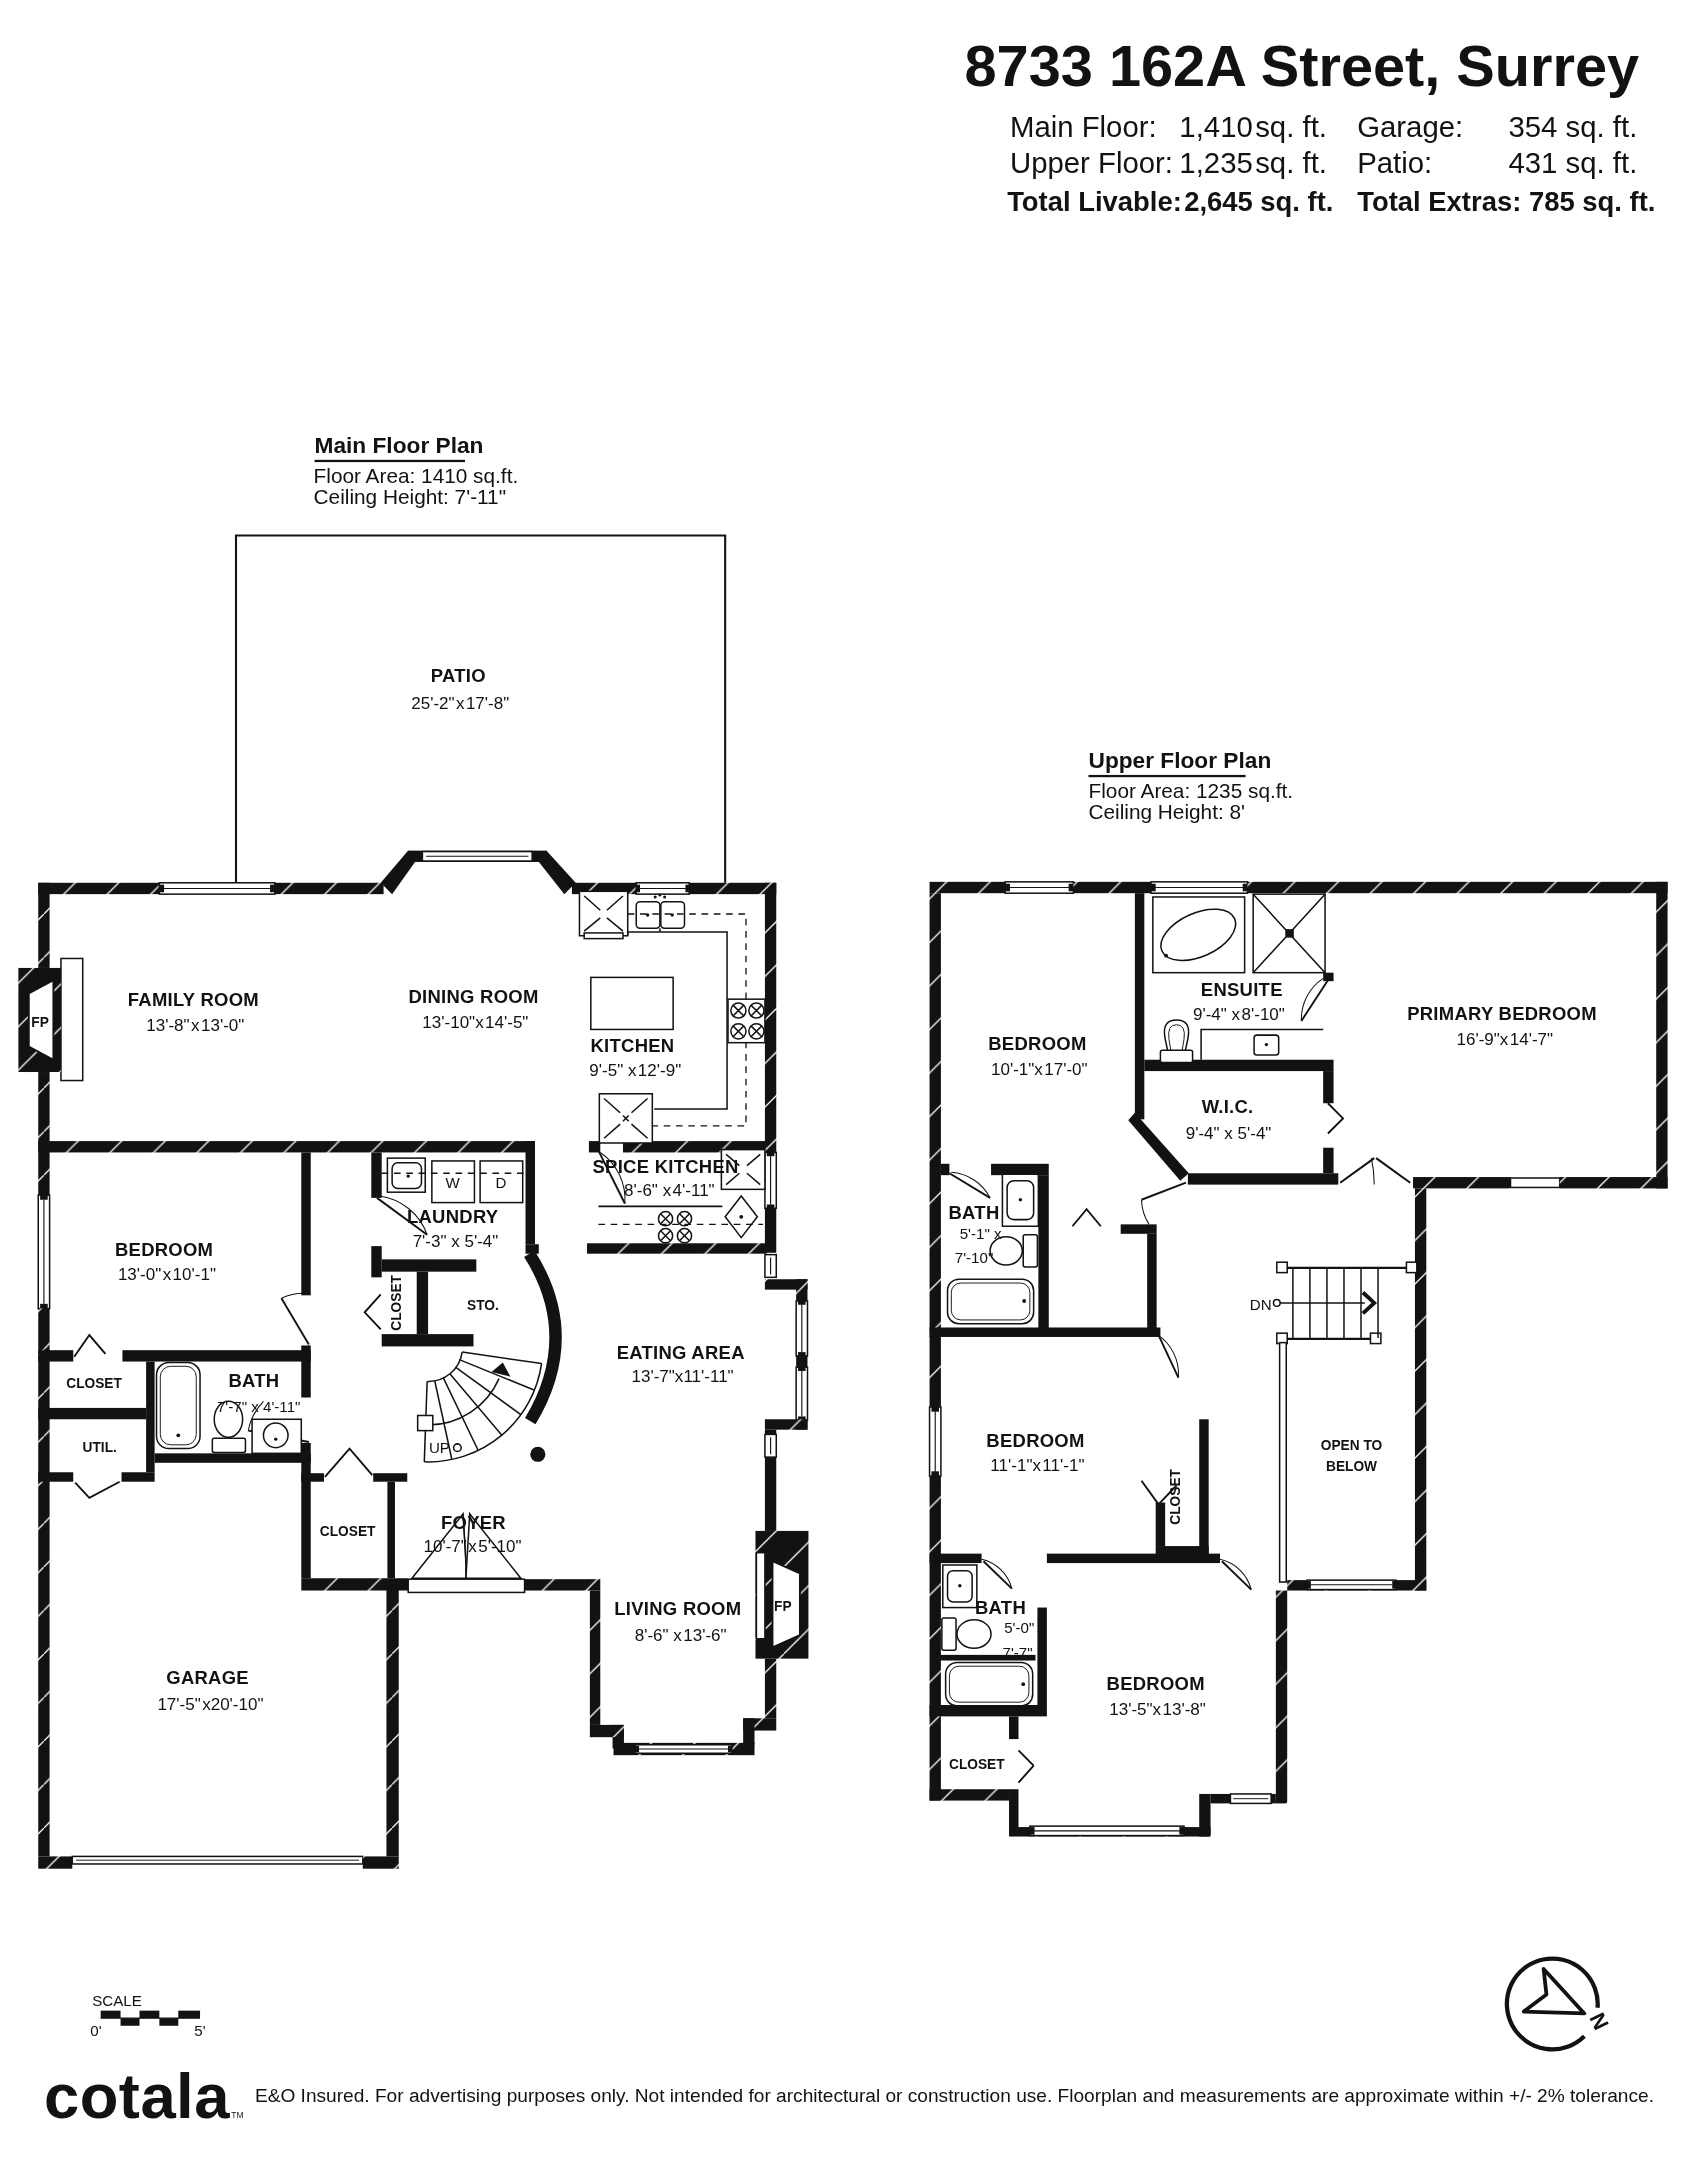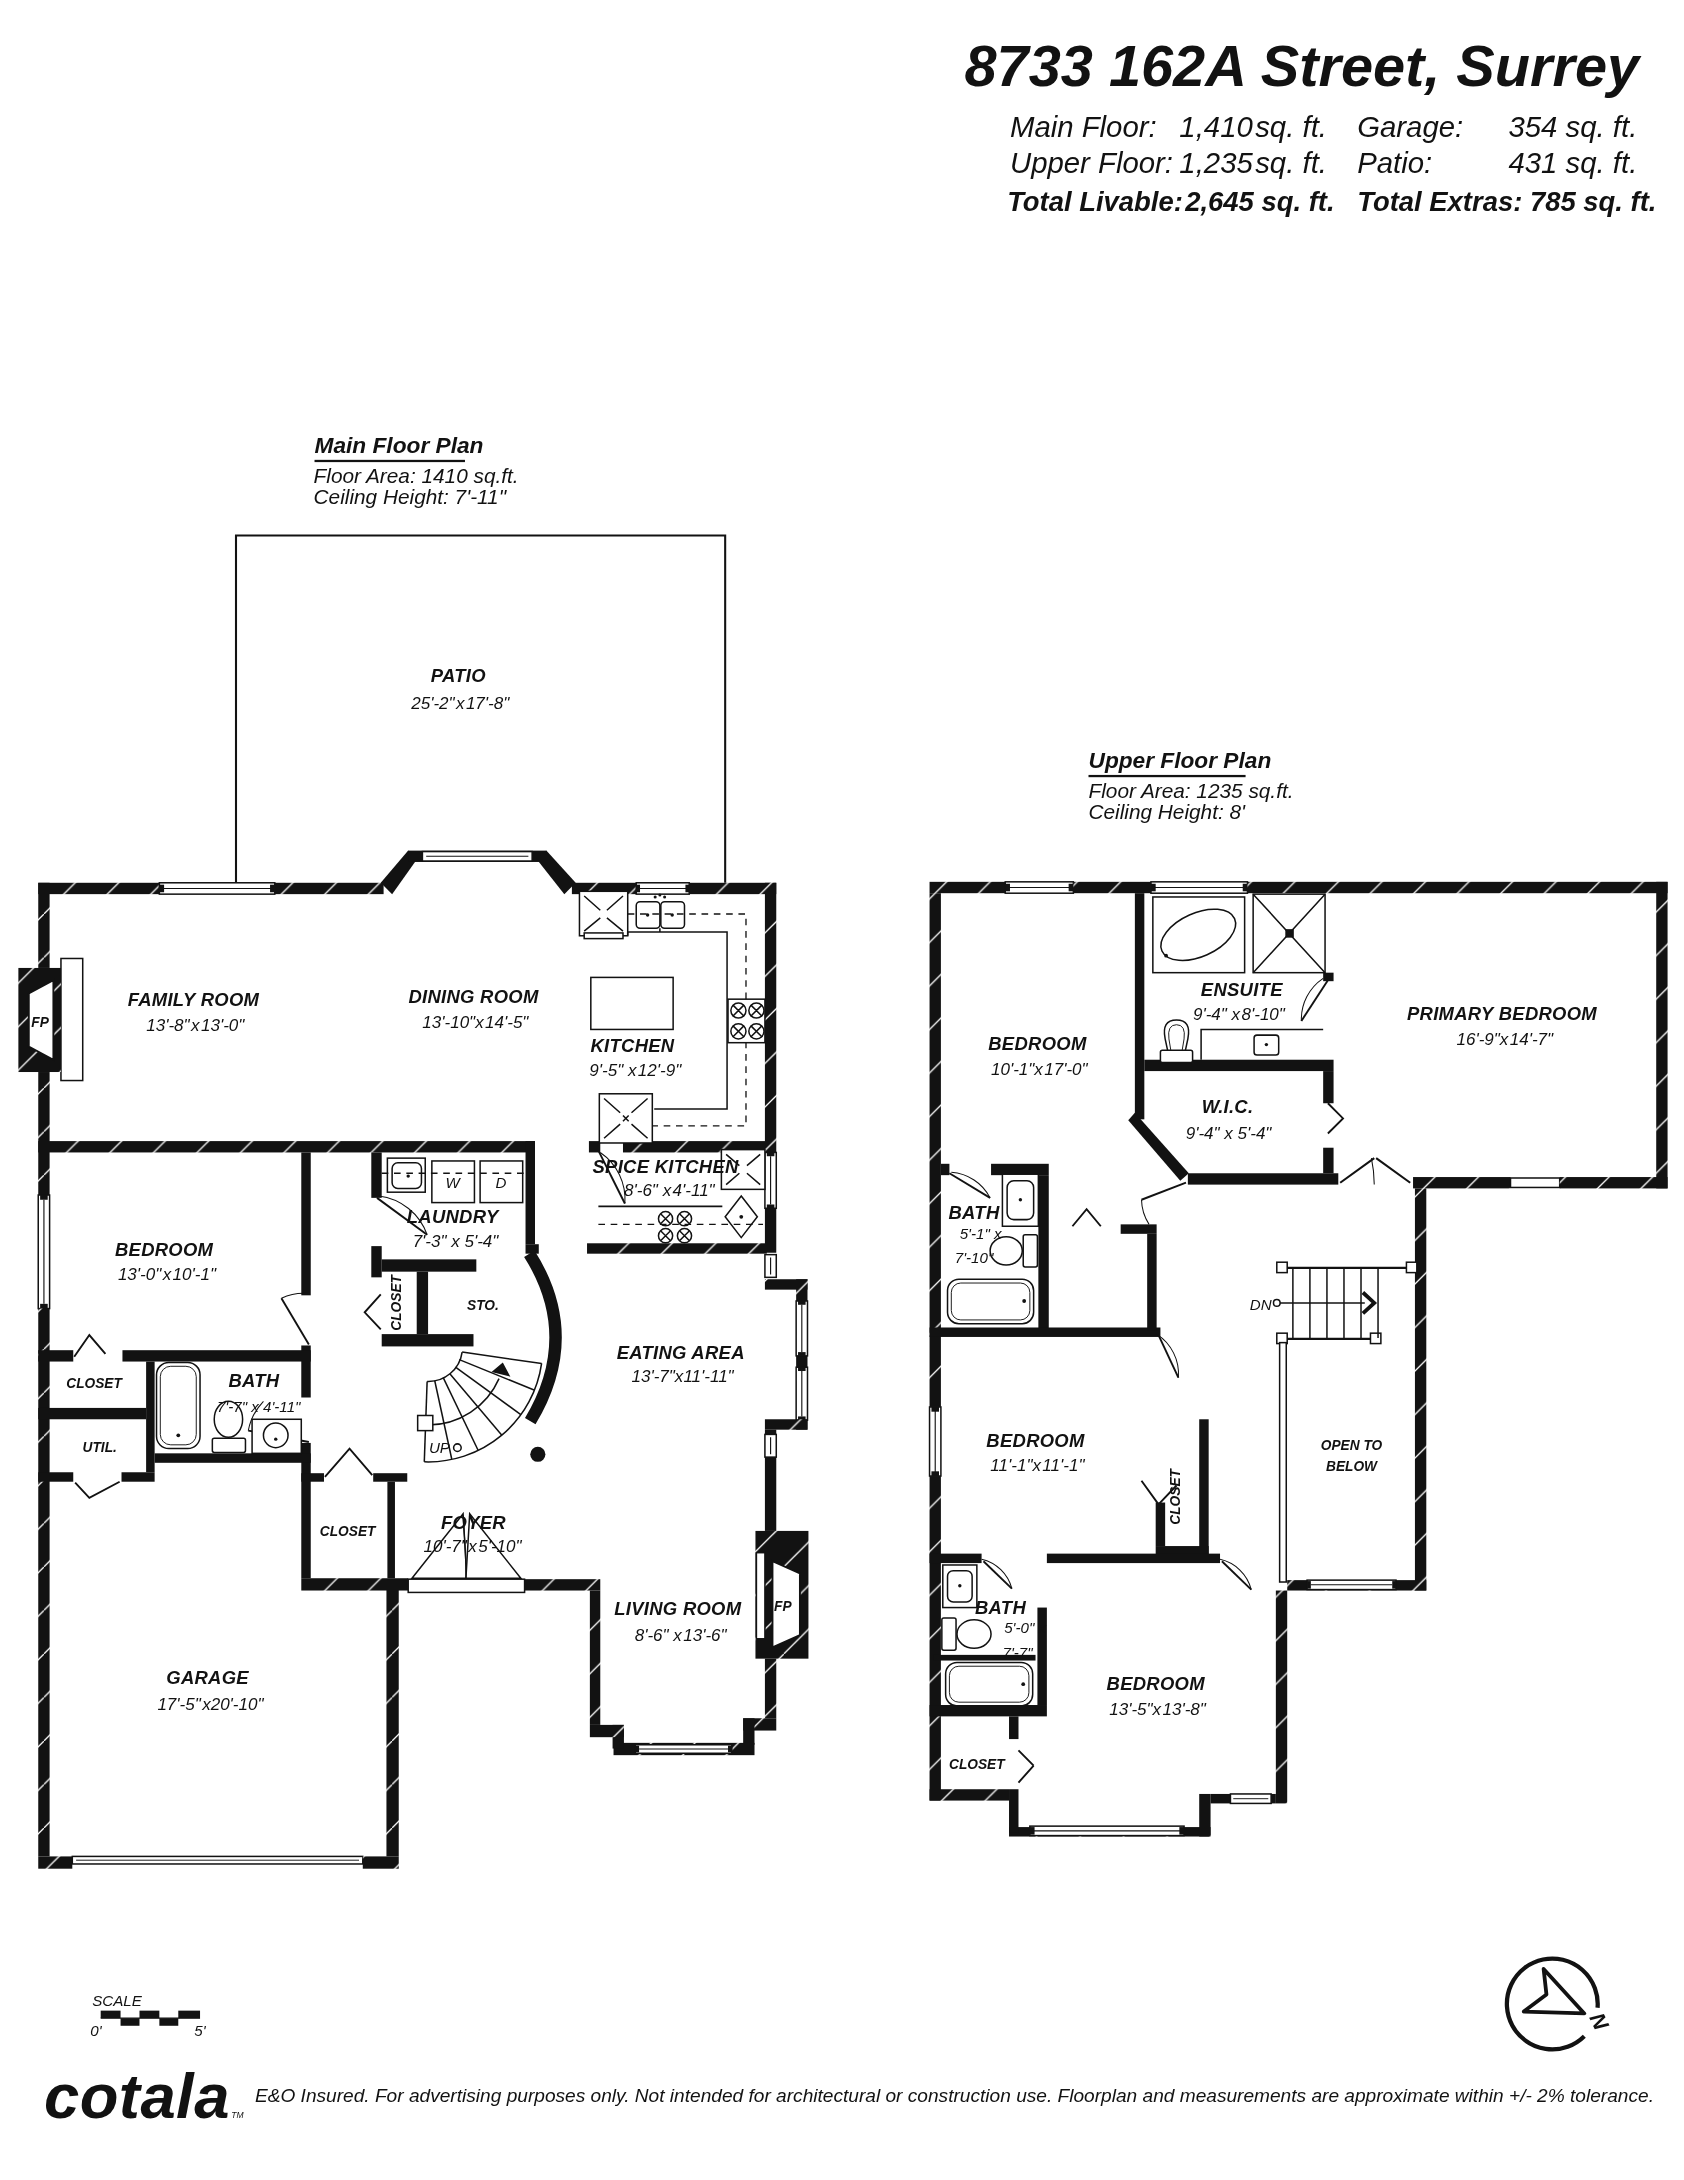--- a/index.html
+++ b/index.html
@@ -1,16 +1,16 @@
 <!DOCTYPE html>
 <html style="font-size:15px"><head>
 <meta charset="utf-8">
 <style>
 html,body{margin:0;padding:0;background:#fff;}
-#page{position:relative;width:1685px;height:2180px;background:#fff;overflow:hidden;font-style:italic;}
+#page{position:relative;width:1685px;height:2180px;background:#fff;overflow:hidden;}
 svg{position:absolute;top:0;left:0;}
 text{font-family:"Liberation Sans",sans-serif;fill:#121212;}
 .t1{font-weight:bold;font-size:61px;letter-spacing:0px;}
 .t2{font-size:31px;}
 .t3{font-weight:bold;font-size:29px;}
 .pt{font-weight:bold;font-size:24px;}
 .pd{font-size:22px;}
 .rb{font-weight:bold;font-size:19.5px;text-anchor:middle;letter-spacing:.3px;}
 .rd{font-size:18px;text-anchor:middle;}
 .sb{font-weight:bold;font-size:14.5px;text-anchor:middle;}

